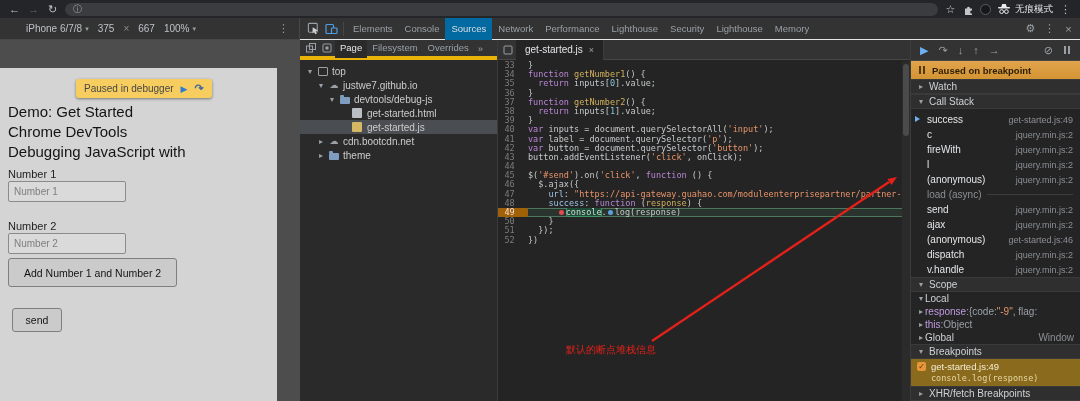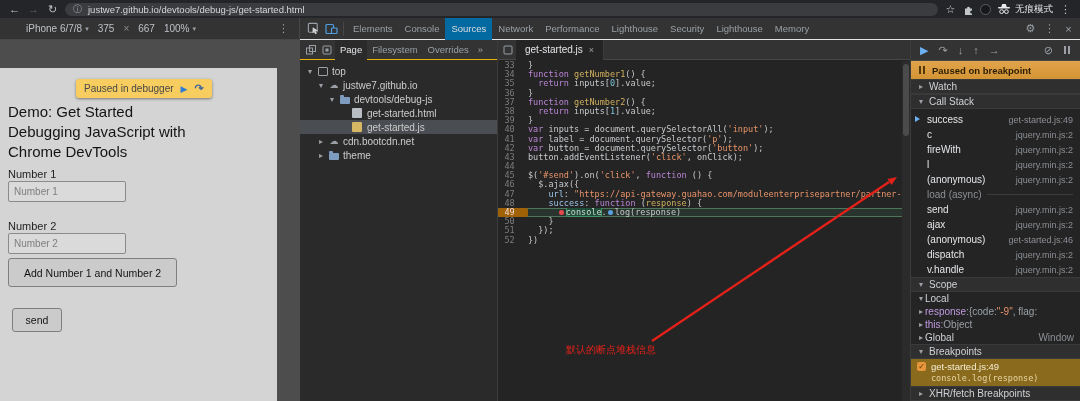--- a/index.html
+++ b/index.html
@@ -55,21 +55,21 @@
   #btn-send{left:12px;top:240px;width:50px;height:24px}
   #paused-banner{position:absolute;left:76px;top:79px;height:19px;background:#f6cd5e;border-radius:3px;
     box-shadow:0 1px 3px rgba(0,0,0,.45);display:flex;align-items:center;gap:7px;padding:0 8px;
     z-index:40;font-size:10px;color:#474747;white-space:nowrap}
   .pb-resume{color:#2e7bd6;font-size:9px}
   .pb-step{color:#44699d;font-size:11px;font-weight:bold}
 
   
   #navigator{position:absolute;left:300px;top:40px;width:198px;height:361px;background:#2a2a2a;
     border-right:1px solid #3c3c3c}
-  #nav-tabs{height:20px;background:#333;border-bottom:1px solid #eab308;display:flex;align-items:center;
+  #nav-tabs{height:20px;background:#333;border-bottom:4px solid #eab308;display:flex;align-items:center;
     padding:0 3px;font-size:9.5px;color:#9aa0a6}
   .nav-mini-ic{display:inline-flex;align-items:center;justify-content:center;width:16px;height:20px}
   #nav-tabs-list{display:flex;align-items:center;height:20px}
   .nav-tab{padding:0 5px;height:20px;line-height:20px;white-space:nowrap}
   .nav-tab.sel{background:#2a2a2a;color:#e4e6e9}
   .nav-overflow{color:#9aa0a6;padding:0 4px}
   #nav-tree{padding-top:4px;font-size:10px;color:#cccccc}
   .tree-row{height:14px;display:flex;align-items:center;gap:4px;white-space:nowrap;overflow:hidden}
   .tree-row.sel{background:#4a4d52}
   .tree-arrow{width:8px;color:#9aa0a6;font-size:8px;text-align:center;flex:0 0 8px}
@@ -146,21 +146,20 @@
 <body>
 
 <div id="root">
 
   <div id="browser-bar">
     <span class="nav-ic">←</span>
     <span class="nav-ic disabled">→</span>
     <span class="nav-ic">↻</span>
     <div id="omnibox">
       <span class="info">ⓘ</span>
-      <span id="url">justwe7.github.io/devtools/debug-js/get-started.html</span>
     </div>
     <span class="nav-ic">☆</span>
     <span class="ext-ic">
         <svg width="11" height="11" viewBox="0 0 11 11">
           <path d="M2 4.5 h2.1 a1.45 1.45 0 1 1 2.8 0 H9 v2.1 a1.45 1.45 0 1 0 0 2.8 V11 H2 Z" fill="#c3c6c9"></path>
         </svg>
       </span>
     <span class="circle-ic"></span>
     <span id="incog">
       <svg width="14" height="12" viewBox="0 0 14 12">
@@ -219,22 +218,22 @@
       <span class="tb-txt">⚙</span>
       <span class="tb-txt">⋮</span>
       <span class="tb-txt">×</span>
     </div>
   </div>
 
   <div id="emulator">
     <div id="page">
       <div id="heading">
         <div>Demo: Get Started</div>
+        <div>Chrome DevTools</div>
         <div>Debugging JavaScript with</div>
-        <div>Chrome DevTools</div>
       </div>
       <div class="fld-label" id="lbl1">Number 1</div>
       <input class="fld-input" id="in1" placeholder="Number 1" style="">
       <div class="fld-label" id="lbl2">Number 2</div>
       <input class="fld-input" id="in2" placeholder="Number 2" style="">
       <button class="page-btn" id="btn-add">Add Number 1 and Number 2</button>
       <button class="page-btn" id="btn-send">send</button>
     </div>
   </div>
   <div id="paused-banner">

